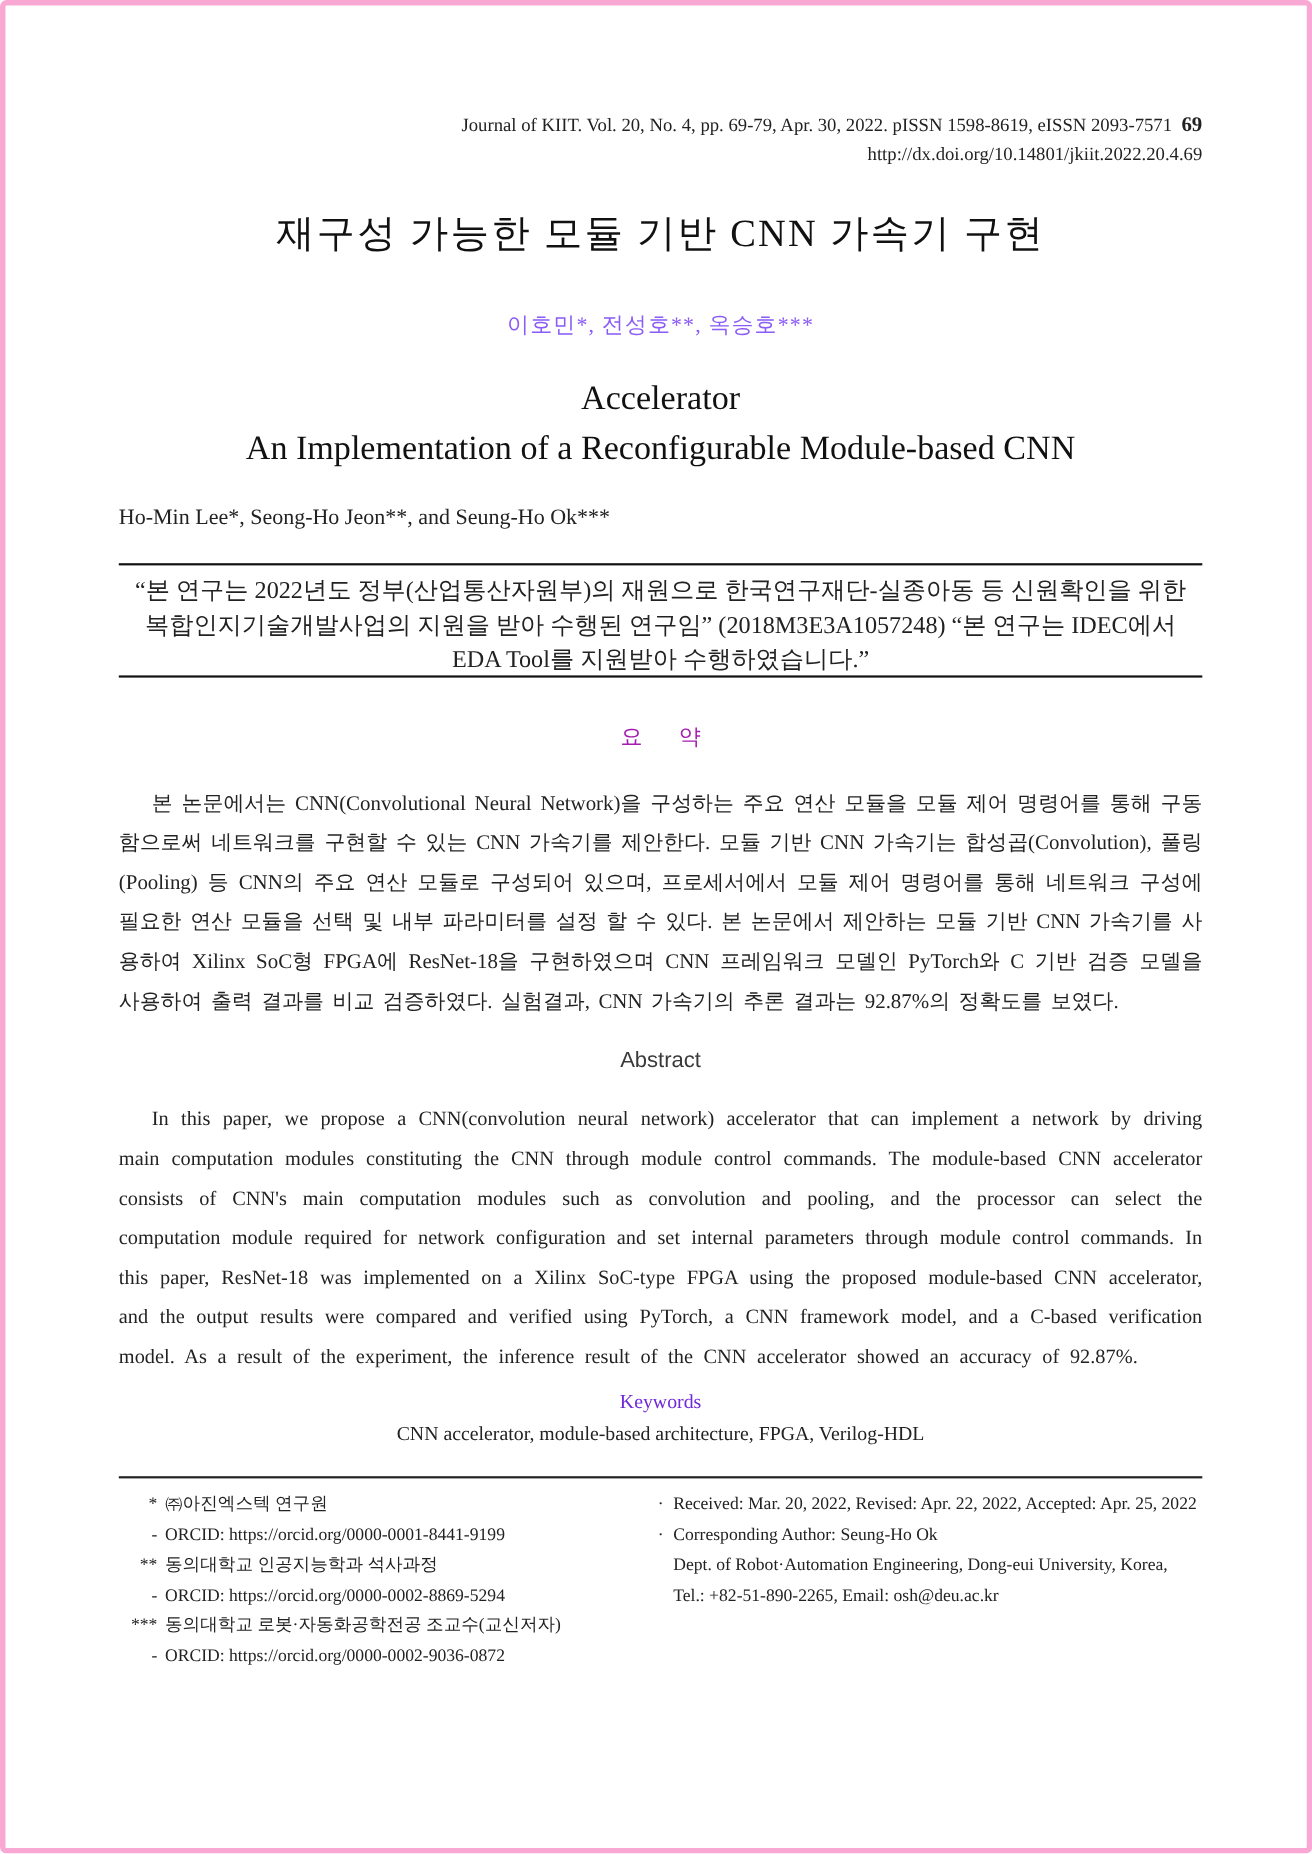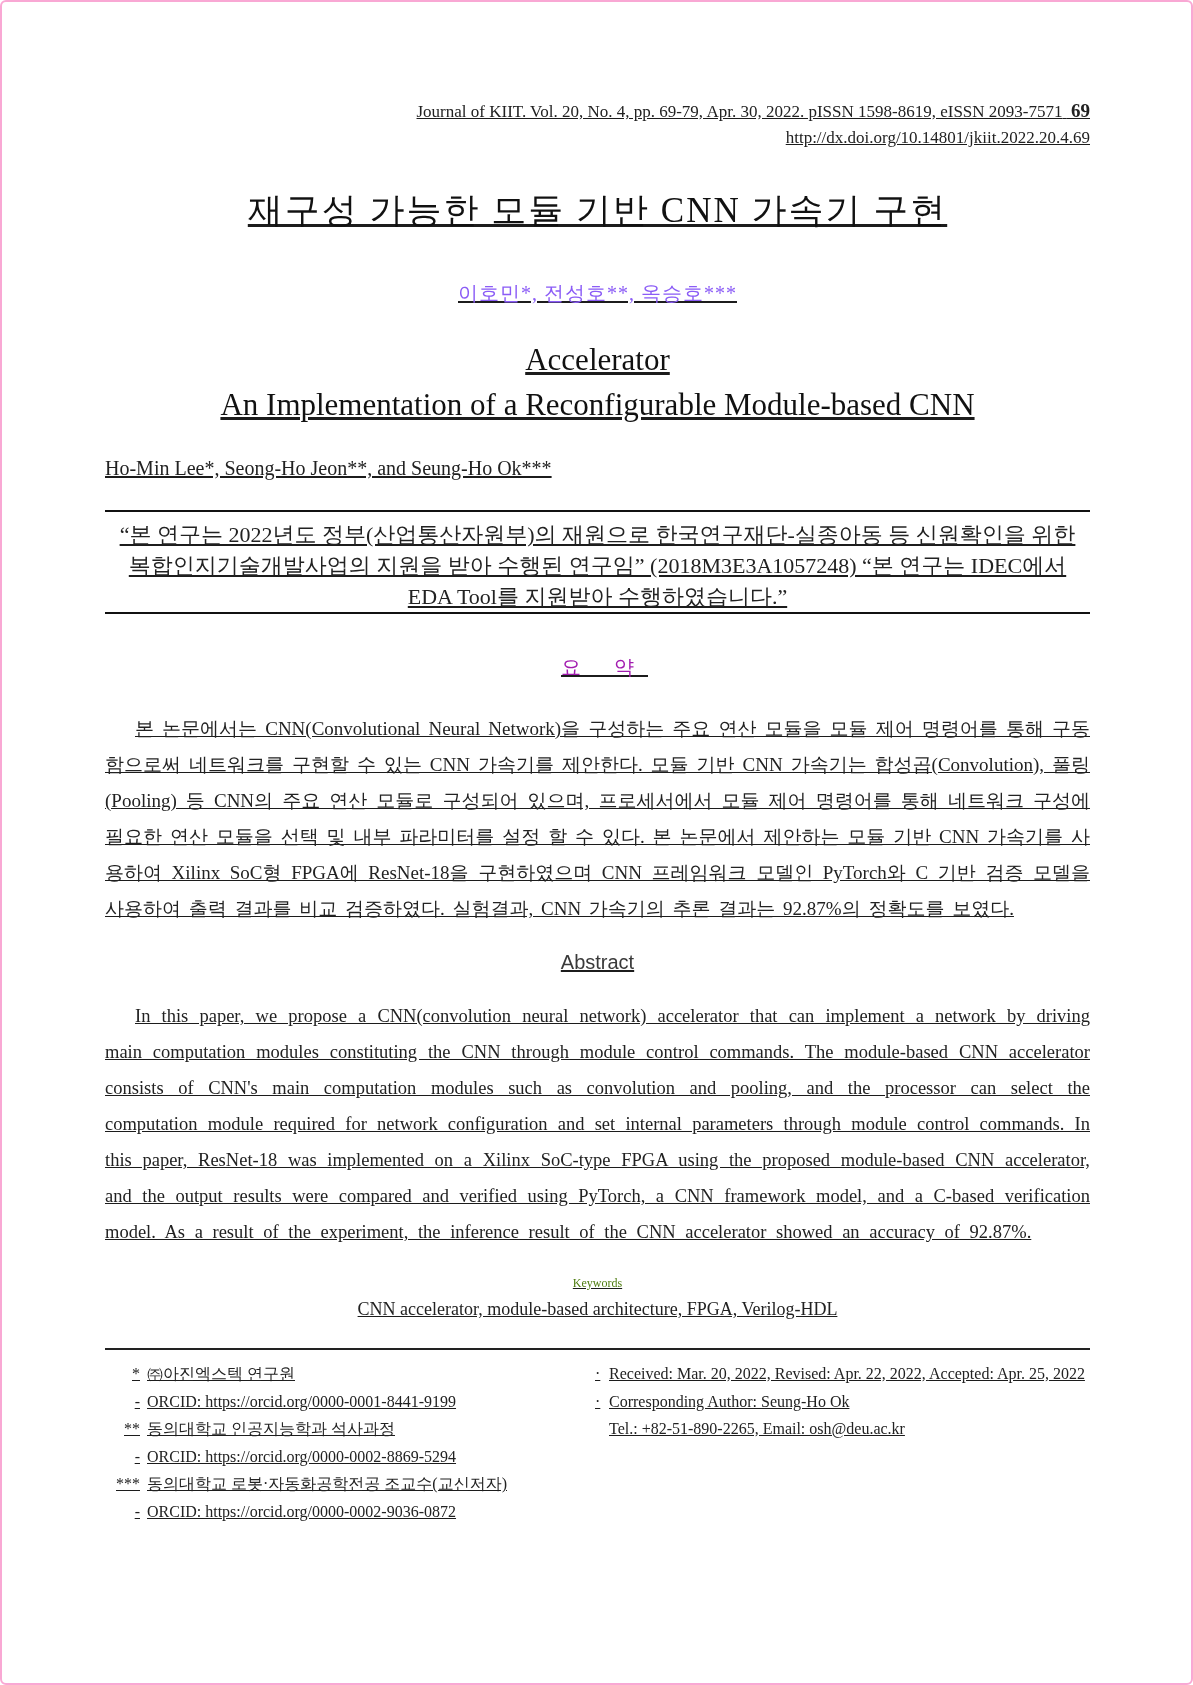--- a/index.html
+++ b/index.html
@@ -2,26 +2,25 @@
 <html lang="ko"><head>
 <meta charset="utf-8">
 <style>
   html, body { margin: 0; padding: 0; background: #ffffff; }
   .page {
     position: relative;
     width: 1193px;
     height: 1685px;
     box-sizing: border-box;
     background: #ffffff;
-    border: 2px solid #f9a8d4;
+    border: 5px solid #f9a8d4;
     border-radius: 6px;
     overflow: hidden;
     font-family: "Liberation Serif", "DejaVu Serif", serif;
     color: #1c1c1c;
-    text-decoration: underline;
   }
   .content {
     position: relative;
     margin: 0 103px;
     width: 985px;
   }
   
   .journal-header { margin-top: 96px; text-align: right; font-size: 17px; line-height: 26px; color: #222; }
   .journal-header .pageno { font-weight: bold; font-size: 19px; }
   .doi-line { text-align: right; font-size: 17px; line-height: 26px; color: #222; }
@@ -62,21 +61,21 @@
     margin-top: 24px;
     font-size: 18.5px;
     line-height: 36px;
     text-align: justify;
     text-indent: 30px;
     word-spacing: 5px;
     color: #222;
   }
 
   
-  .kw-head { margin-top: 26px; text-align: center; font-size: 12px; color: #4d7c0f; }
+  .kw-head { margin-top: 12px; text-align: center; font-size: 18px; color: #6d28d9; }
   .kw-list { margin-top: 8px; text-align: center; font-size: 18px; color: #222; }
 
   
   .footnote-block { margin-top: 28px; border-top: 2px solid #222; padding-top: 10px; display: flex; }
   .fn-left  { flex: 0 0 478px; }
   .fn-right { flex: 1 1 auto; padding-left: 12px; }
   .fn-row { display: grid; grid-template-columns: 42px 1fr; font-size: 16px; line-height: 27.5px; color: #222; }
   .fn-row .mk { text-align: right; padding-right: 7px; white-space: pre; }
   .fn-right .fn-row { grid-template-columns: 14px 1fr; }
   .fn-right .fn-row .mk { text-align: left; padding-right: 0; }
@@ -146,19 +145,23 @@
         <div class="fn-row">
           <span class="mk">·</span>
           <span>Received: Mar. 20, 2022, Revised: Apr. 22, 2022, Accepted: Apr. 25, 2022</span>
         </div>
         <div class="fn-row">
           <span class="mk">·</span>
           <span>Corresponding Author: Seung-Ho Ok</span>
         </div>
         <div class="fn-row">
           <span class="mk"></span>
+          <span>Dept. of Robot·Automation Engineering, Dong-eui University, Korea,</span>
+        </div>
+        <div class="fn-row">
+          <span class="mk"></span>
           <span>Tel.: +82-51-890-2265, Email: osh@deu.ac.kr</span>
         </div>
       </div>
     </div>
 
   </div>
 </div>
 
 </body></html>

